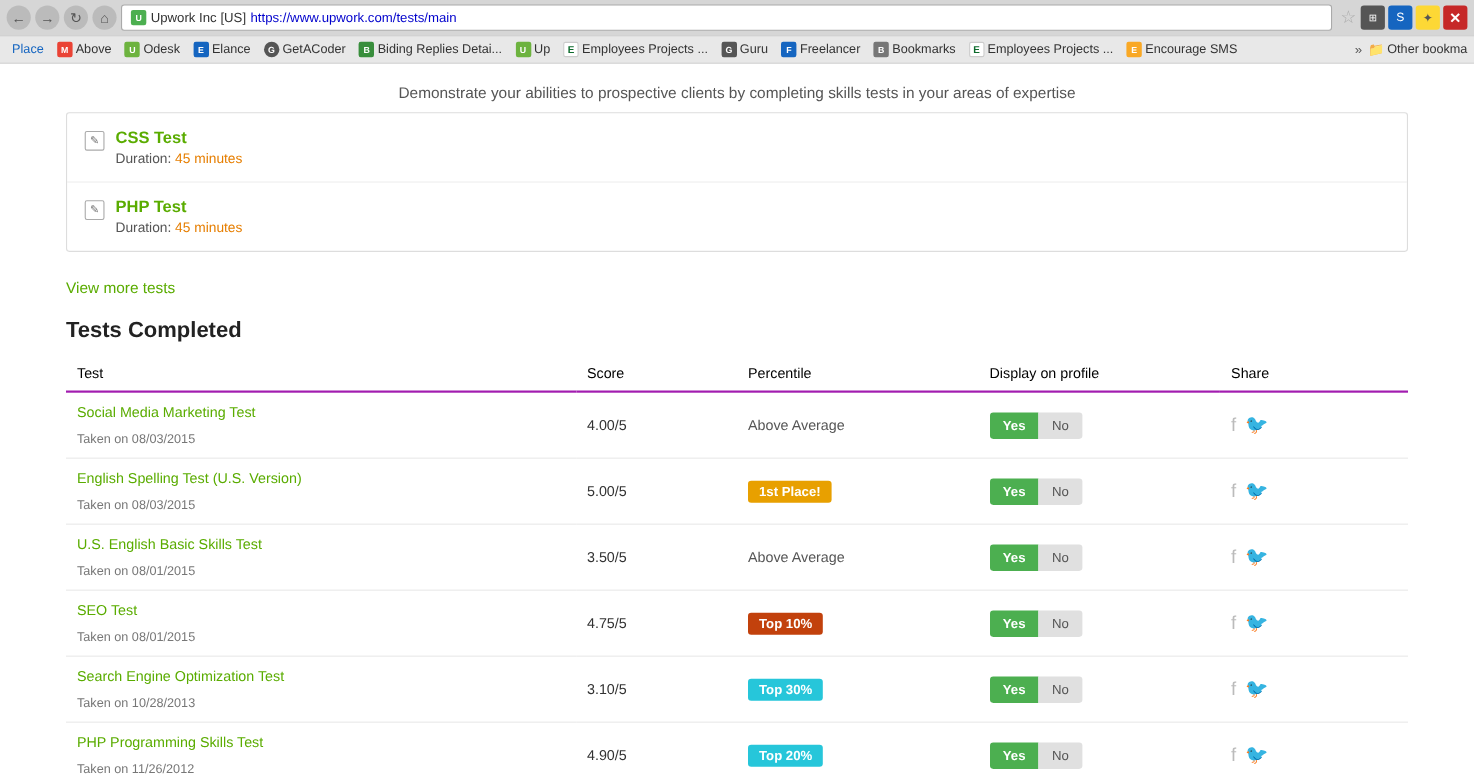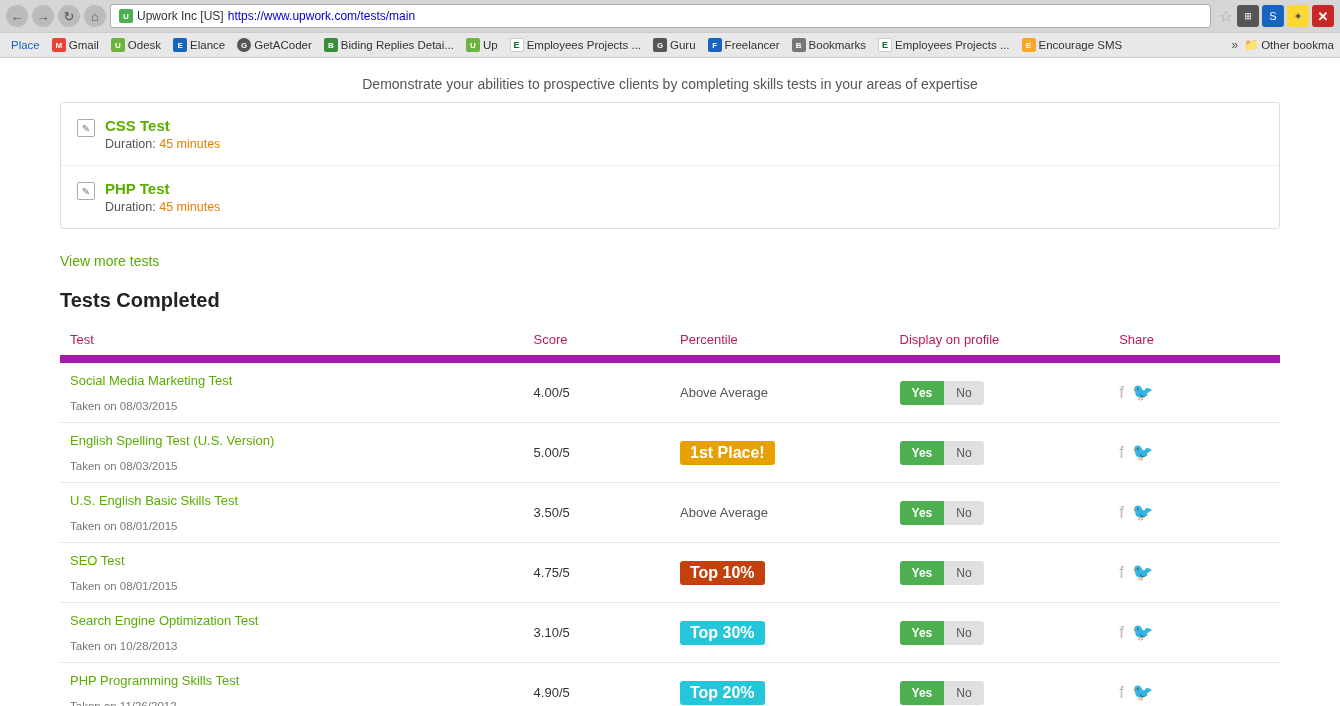--- a/index.html
+++ b/index.html
@@ -45,29 +45,29 @@
     .test-duration { font-size: 12.5px; color: #555; margin-top: 3px; }
     .duration-time { color: #e67e00; }
 
     .view-more { color: #5aac00; font-size: 14px; text-decoration: none; cursor: pointer; display: inline-block; margin: 8px 0 20px 0; }
 
     
     .tests-completed-title { font-size: 20px; font-weight: bold; color: #222; margin-bottom: 12px; }
 
     .tests-table { width: 100%; border-collapse: collapse; }
     .tests-table thead tr { background: #fff; }
-    .tests-table th { text-align: left; padding: 8px 10px; font-size: 13px; color: #be185d; font-weight: normal; border-bottom: 8px solid #a21caf; }
+    .tests-table th { text-align: left; padding: 8px 10px; font-size: 13px; color: #000000; font-weight: normal; border-bottom: 2px solid #a21caf; }
     .tests-table td { padding: 10px 10px; border-bottom: 1px solid #e8e8e8; vertical-align: middle; }
 
     .test-link { color: #5aac00; font-size: 13px; text-decoration: none; cursor: pointer; }
     .test-taken { font-size: 11.5px; color: #777; margin-top: 12px; }
 
     .score-val { font-size: 13px; color: #333; }
 
-    .badge { display: inline-block; padding: 3px 10px; border-radius: 3px; font-size: 16px; font-weight: bold; color: white; }
+    .badge { display: inline-block; padding: 3px 10px; border-radius: 3px; font-size: 12px; font-weight: bold; color: white; }
     .badge-gold { background: #e8a000; }
     .badge-blue-dark { background: #c2410c; }
     .badge-blue-light { background: #26c6da; }
     .percentile-text { font-size: 13px; color: #555; }
 
     .yes-no-group { display: flex; gap: 0; }
     .btn-yes { background: #4caf50; color: white; border: none; border-radius: 3px 0 0 3px; padding: 5px 12px; font-size: 12px; font-weight: bold; cursor: pointer; }
     .btn-no { background: #e0e0e0; color: #555; border: none; border-radius: 0 3px 3px 0; padding: 5px 12px; font-size: 12px; cursor: pointer; }
 
     .share-icons { display: flex; gap: 8px; align-items: center; }
@@ -103,21 +103,21 @@
       <div class="toolbar-icon" style="background:#fdd835;color:#555;">✦</div>
       <div class="close-btn">✕</div>
     </div>
   </div>
 
   <div class="bookmarks-bar">
     <a class="bookmark-item bm-apps">Place</a>
 
     <a class="bookmark-item">
       <div class="bookmark-favicon" style="background:#ea4335;">M</div>
-      <span>Gmail</span>
+      <span>Above</span>
     </a>
 
     <a class="bookmark-item">
       <div class="bookmark-favicon" style="background:#6db33f;">U</div>
       <span>Odesk</span>
     </a>
 
     <a class="bookmark-item">
       <div class="bookmark-favicon" style="background:#1565c0;">E</div>
       <span>Elance</span>

